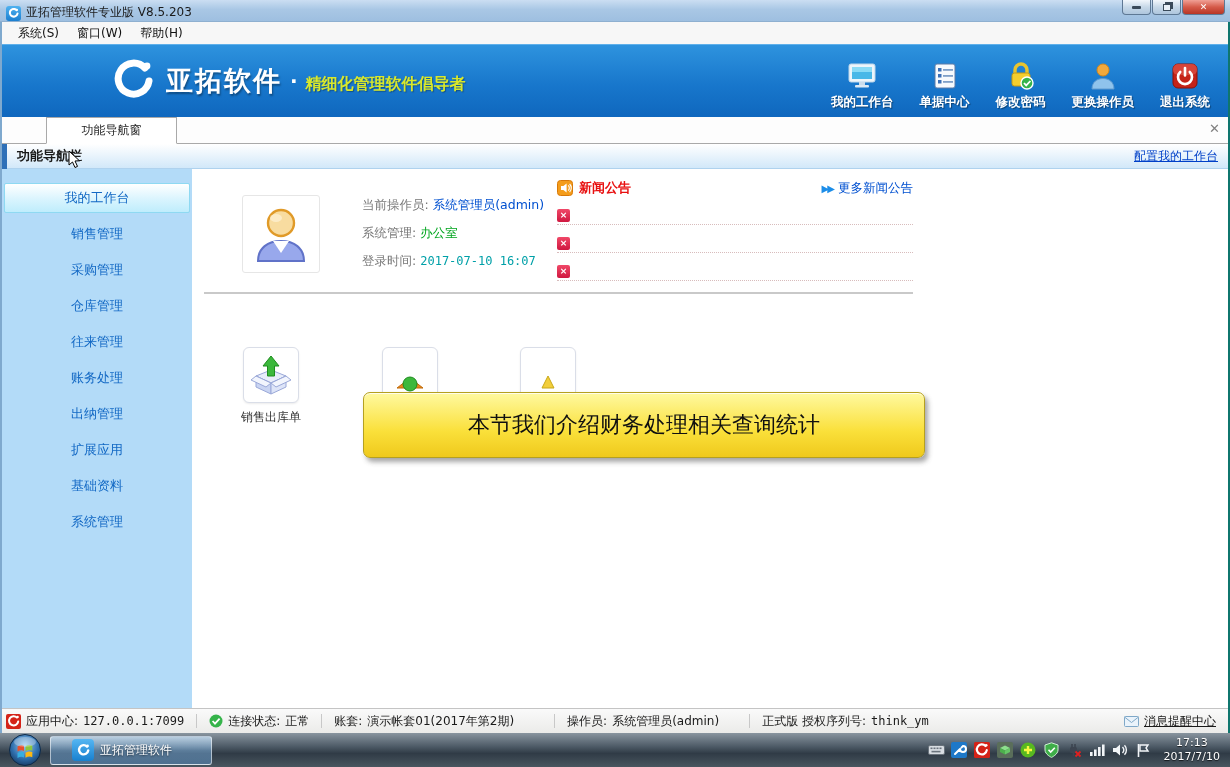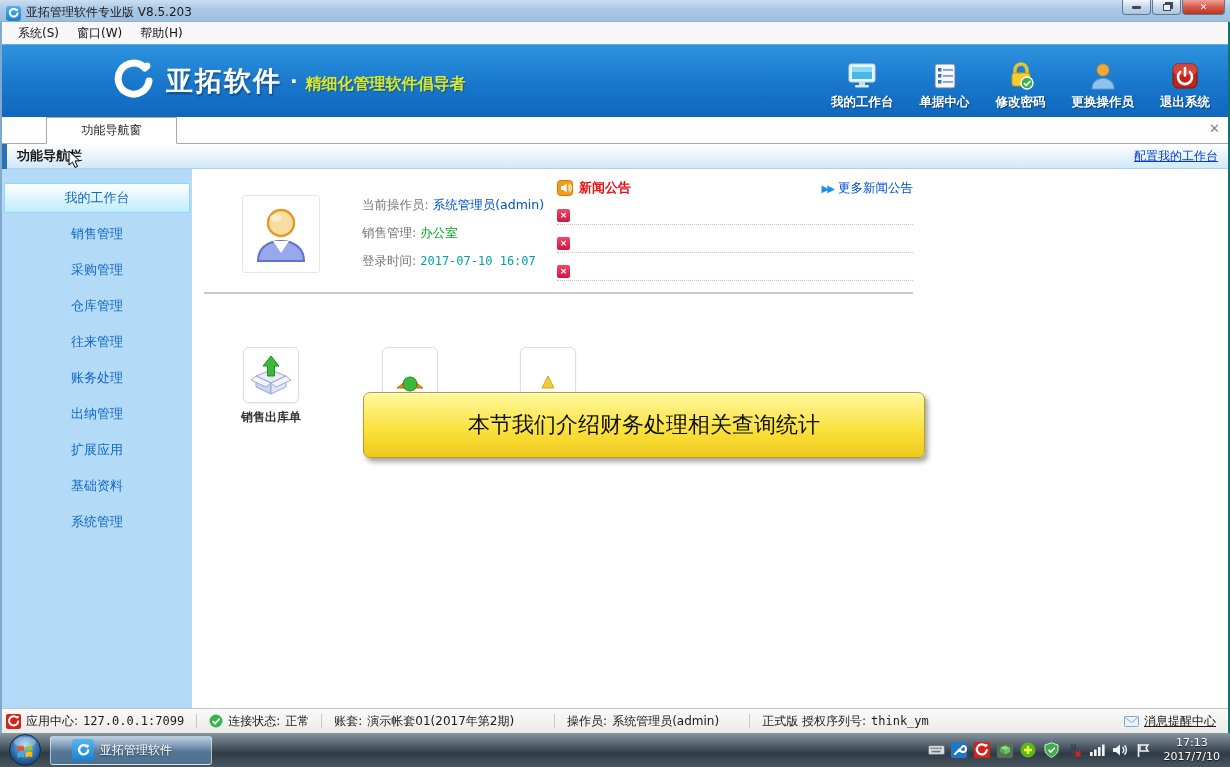--- a/index.html
+++ b/index.html
@@ -65,21 +65,21 @@
 
   .news { position:absolute; left:365px; top:10px; width:356px; }
   .news-head { display:flex; align-items:center; }
   .news-title { color:#E81010; font-weight:bold; font-size:13px; margin-left:6px; }
   .news-more { margin-left:auto; color:#0050D0; font-size:12.5px; cursor:pointer; display:flex; align-items:center; gap:5px; }
   .news-more .arrows { color:#1C8DE8; font-size:10px; letter-spacing:-2px; }
   .news-item { margin-top:12px; border-bottom:1px dotted #D8BCBC; padding-bottom:2px; display:flex; }
   .news-ico { width:13px; height:13px; background:linear-gradient(#F04868,#D01840); border-radius:2px; color:#fff; font-size:9px; line-height:13px; text-align:center; font-weight:bold; }
   .hr-div { position:absolute; left:12px; top:123px; width:709px; border-top:2px solid #C9C9C9; }
 
-  .shortcut { position:absolute; width:70px; text-align:center; cursor:pointer;font-weight:bold; }
+  .shortcut { position:absolute; width:70px; text-align:center; cursor:pointer; }
   .sc-box { width:56px; height:56px; margin:0 auto; background:#fff; border:1px solid #DADEE8; border-radius:6px; display:flex; align-items:center; justify-content:center; box-shadow:0 1px 2px rgba(0,0,0,.08); }
   .sc-label { margin-top:6px; font-size:12px; color:#333; white-space:nowrap; }
 
   .callout { position:absolute; left:171px; top:223px; width:562px; height:66px; background:linear-gradient(#FFF9A0,#FAE03A 60%,#EFC91C); border:1px solid #B5A020; border-radius:7px; box-shadow:3px 4px 5px rgba(60,60,60,.45), inset 0 1px 0 rgba(255,255,255,.8); display:flex; align-items:center; justify-content:center; z-index:5; }
   .callout-text { font-family:"DejaVu Serif","Liberation Serif",serif; font-size:22px; color:#101010; }
 
   
   .statusbar { height:25px; background:linear-gradient(#FAFAFA,#EBEBE9); border-top:1px solid #C4C4C4; display:flex; align-items:center; padding:0 4px; font-size:12px; color:#1a1a1a; position:relative; }
   .sb-seg { display:flex; align-items:center; gap:5px; white-space:nowrap; }
   .sb-sep { width:1px; height:14px; background:#C8C8C8; margin:0 12px; }
@@ -242,21 +242,21 @@
               <path d="M23 38 L31 50 L39 38 Z" fill="#fff"></path>
             </svg>
         </div>
 
         <div class="info-rows">
           <div>
             <span class="info-label">当前操作员:</span>
             <span class="v-blue">系统管理员(admin)</span>
           </div>
           <div>
-            <span class="info-label">销售管理:</span>
+            <span class="info-label">系统管理:</span>
             <span class="v-green">办公室</span>
           </div>
           <div>
             <span class="info-label">登录时间:</span>
             <span class="v-teal mono">2017-07-10 16:07</span>
           </div>
         </div>
 
         <div class="news">
           <div class="news-head">

